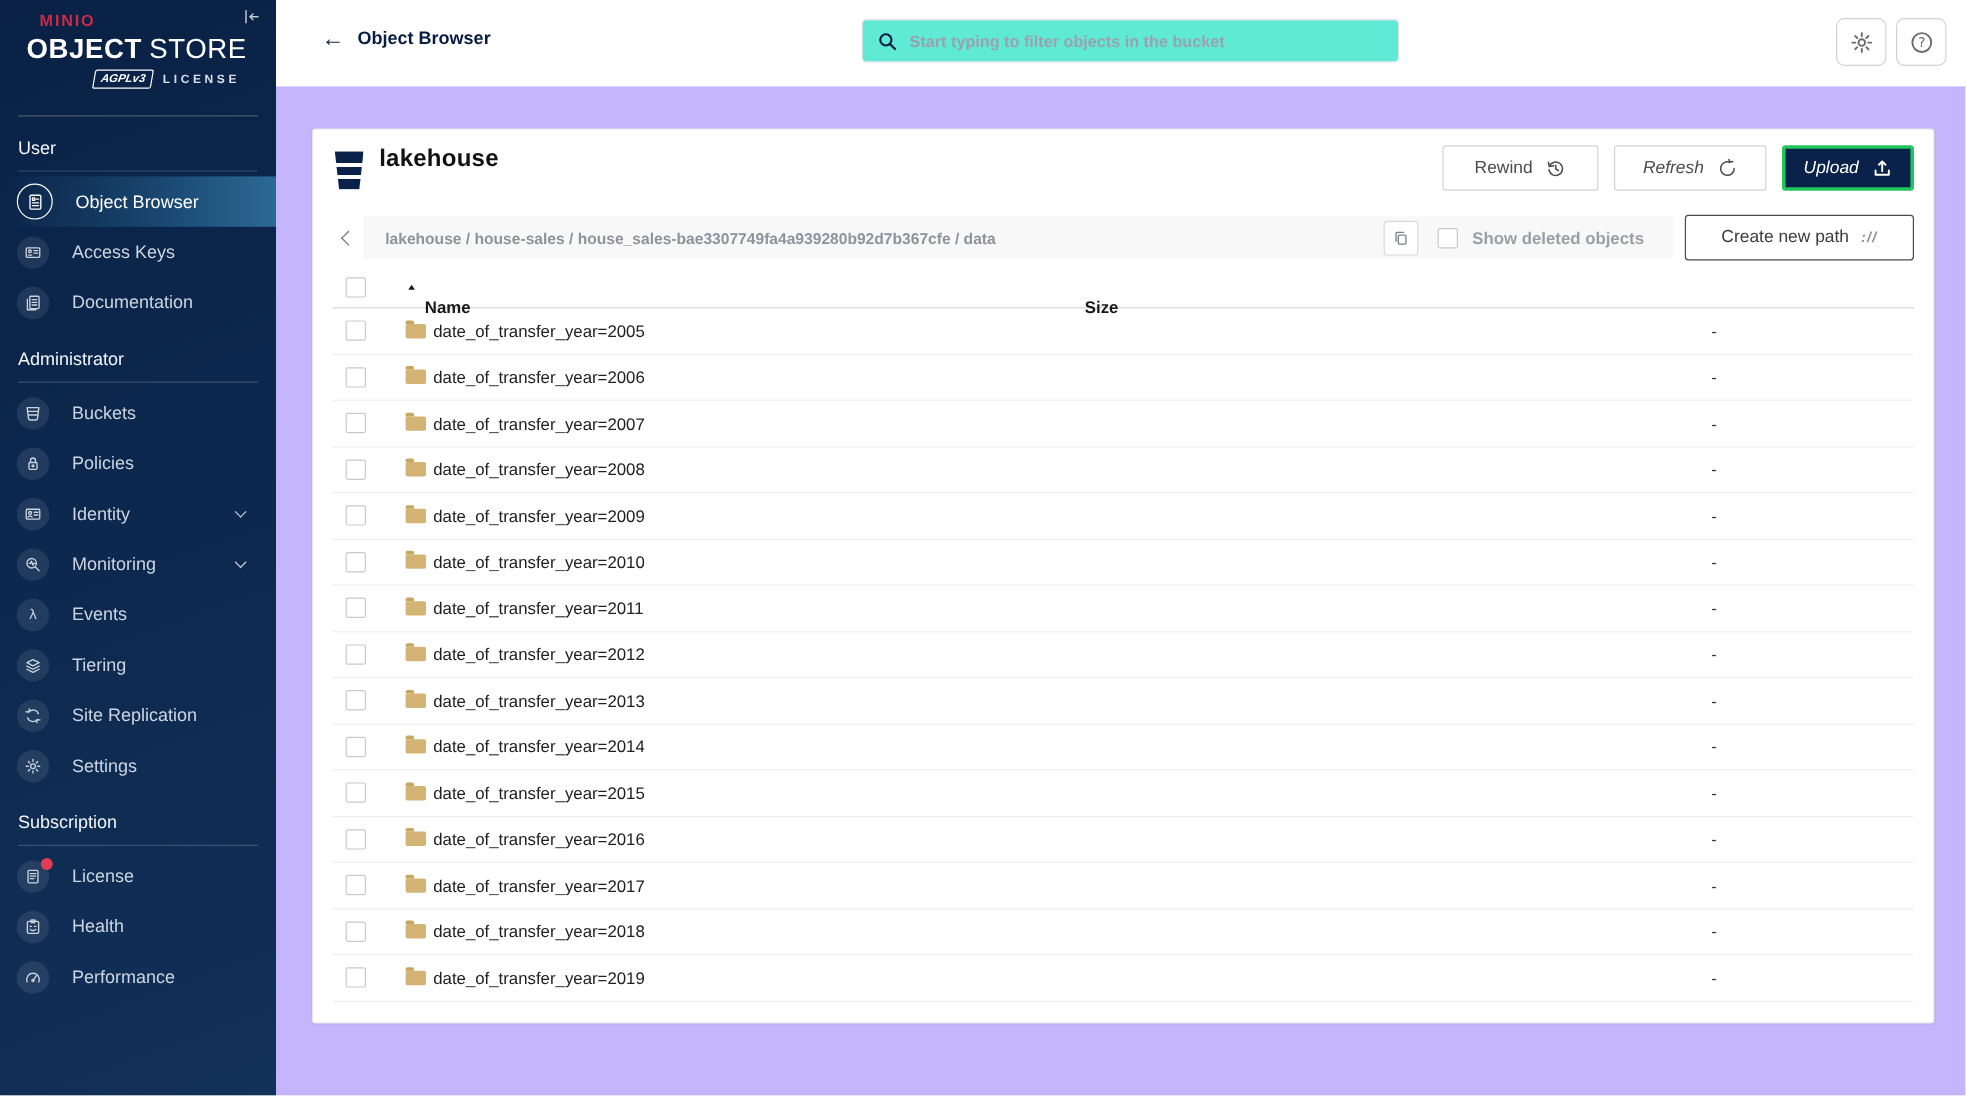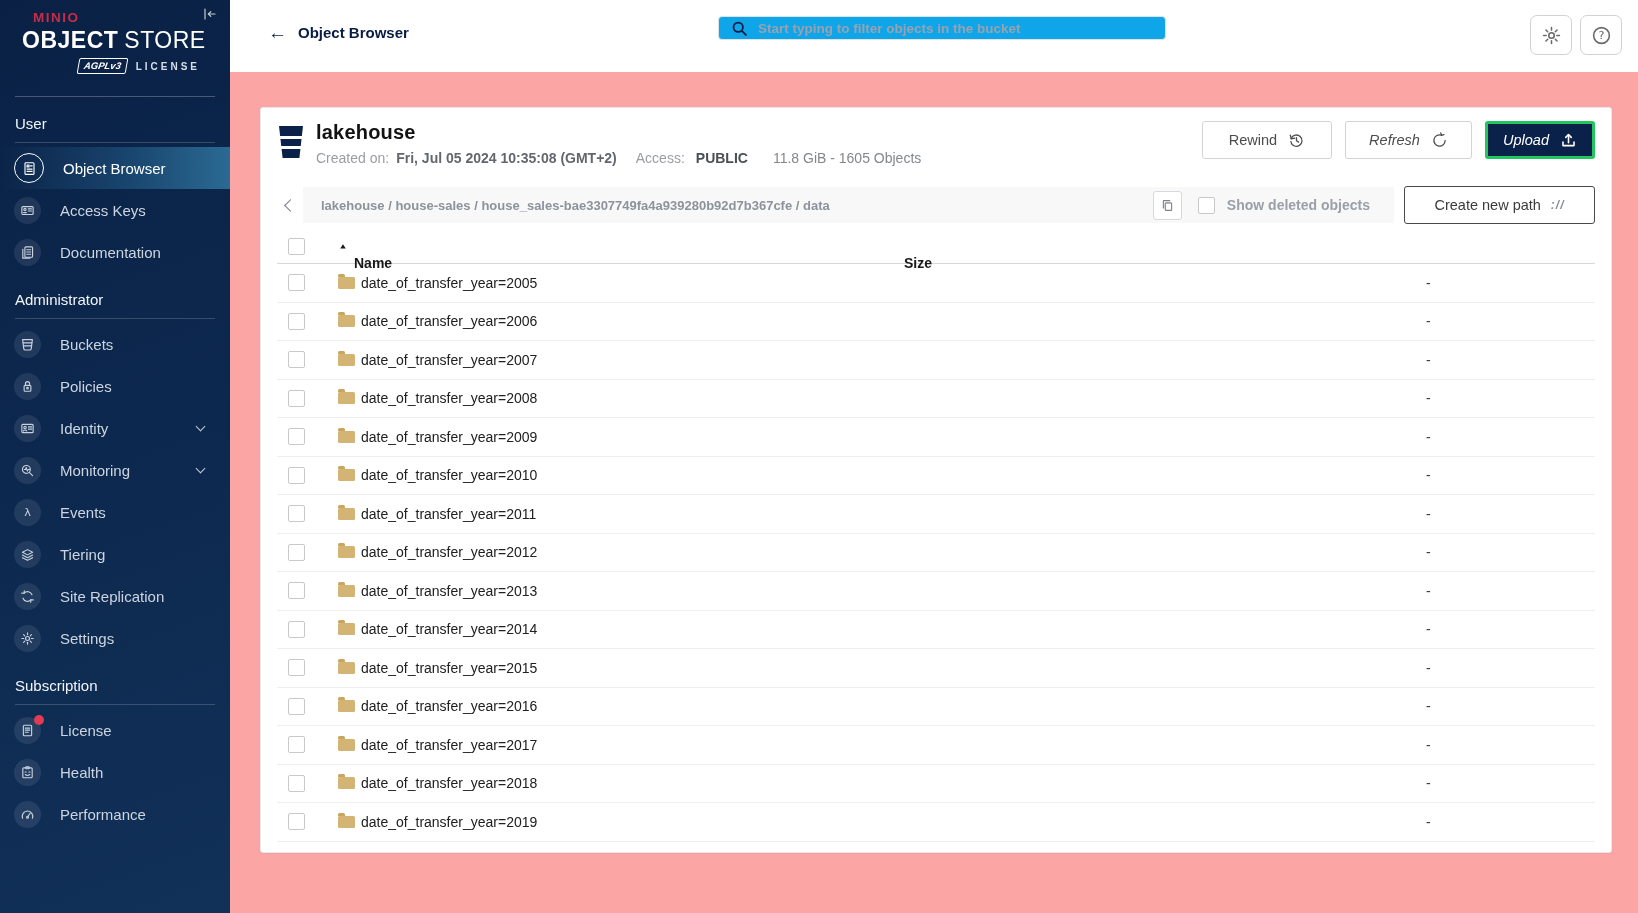--- a/index.html
+++ b/index.html
@@ -35,31 +35,31 @@
   .item.active .ilabel { color:#fff; }
   .chev { width:7px; height:7px; border-right:1.6px solid #c2cbd6; border-bottom:1.6px solid #c2cbd6; transform:rotate(45deg); margin:-3px 26px 0 auto; }
   .dot { position:absolute; top:-2px; right:-3px; width:10px; height:10px; border-radius:50%; background:#e13c53; }
 
   
   .main { flex:1; position:relative; height:913px; }
   .topbar { height:72px; background:#fff; position:relative; }
   .back-group { position:absolute; left:38px; top:23px; display:flex; align-items:center; gap:11px; cursor:pointer; }
   .back-arrow { font-size:19px; color:#081C42; line-height:1; }
   .back-label { font-size:15px; font-weight:700; color:#081C42; }
-  .searchbox { position:absolute; left:488px; top:16px; width:448px; height:24px; border:1px solid #dfe2e6; border-radius:4px; background:#0ea5e9; display:flex; align-items:center; padding:0 12px; }
+  .searchbox { position:absolute; left:488px; top:16px; width:448px; height:36px; border:1px solid #dfe2e6; border-radius:4px; background:#5eead4; display:flex; align-items:center; padding:0 12px; }
   .searchbox .s-ic { width:17px; height:17px; color:#081C42; margin-right:10px; flex:0 0 auto; }
   .searchbox .s-ic svg { width:100%; height:100%; }
   .searchbox input { border:none; outline:none; flex:1; font-size:13.5px; font-weight:700; color:#2b3648; font-family:inherit; background:transparent; }
   .searchbox input::placeholder { color:#9aa2af; }
   .tb-btn { position:absolute; top:15px; width:42px; height:40px; border:1px solid #d2d2d2; border-radius:7px; background:#fff; display:flex; align-items:center; justify-content:center; color:#6a6a6a; cursor:pointer; }
   .tb-btn svg { width:21px; height:21px; }
   .tb-gear { right:66px; }
   .tb-help { right:16px; }
 
-  .content { position:absolute; top:72px; left:0; right:0; bottom:0; background:#fca5a5; }
+  .content { position:absolute; top:72px; left:0; right:0; bottom:0; background:#c4b5fd; }
   .card { position:absolute; left:30px; top:35px; right:26px; height:746px; background:#fff; border:1px solid #e8e8e8; border-radius:3px; box-shadow:0 1px 2px rgba(0,0,0,.04); overflow:hidden; }
 
   
   .bkt-head { display:flex; align-items:flex-start; padding:13px 16px 0; }
   .bkt-icon { width:24px; height:32px; margin:5px 13px 0 2px; flex:0 0 auto;
     background:linear-gradient(#0a2149 0 10px, #fff 10px 13px, #0a2149 13px 20px, #fff 20px 23px, #0a2149 23px 100%);
     clip-path:polygon(0 0,100% 0,85% 100%,15% 100%); }
   .bkt-titles { }
   .bkt-name { font-size:20px; font-weight:700; color:#121212; letter-spacing:.2px; }
   .bkt-meta { margin-top:6px; font-size:14px; display:flex; align-items:center; gap:7px; white-space:nowrap; }
@@ -379,27 +379,20 @@
         </div>
     </header>
 
     <div class="content">
       <div class="card">
 
         <div class="bkt-head">
           <div class="bkt-icon"></div>
           <div class="bkt-titles">
             <div class="bkt-name">lakehouse</div>
-            <div class="bkt-meta">
-              <span class="m-label">Created on:</span>
-              <span class="m-strong">Fri, Jul 05 2024 10:35:08 (GMT+2)</span>
-              <span class="m-access-label">Access:</span>
-              <span class="m-access">PUBLIC</span>
-              <span class="m-summary">11.8 GiB - 1605 Objects</span>
-            </div>
           </div>
           <div class="bkt-actions">
             <button class="btn btn-outline btn-rewind">
               <span>Rewind</span>
               <span class="b-ic"><svg viewBox="0 0 16 16" fill="none" stroke="currentColor" stroke-width="1.2" stroke-linecap="round" stroke-linejoin="round">
                     <path d="M3 6.2A5.3 5.3 0 1 1 2.7 9"></path>
                     <polyline points="2.2,3 3,6.4 6.4,5.7"></polyline>
                     <polyline points="8,5.4 8,8.3 10,9.5"></polyline>
                   </svg></span>
             </button>

